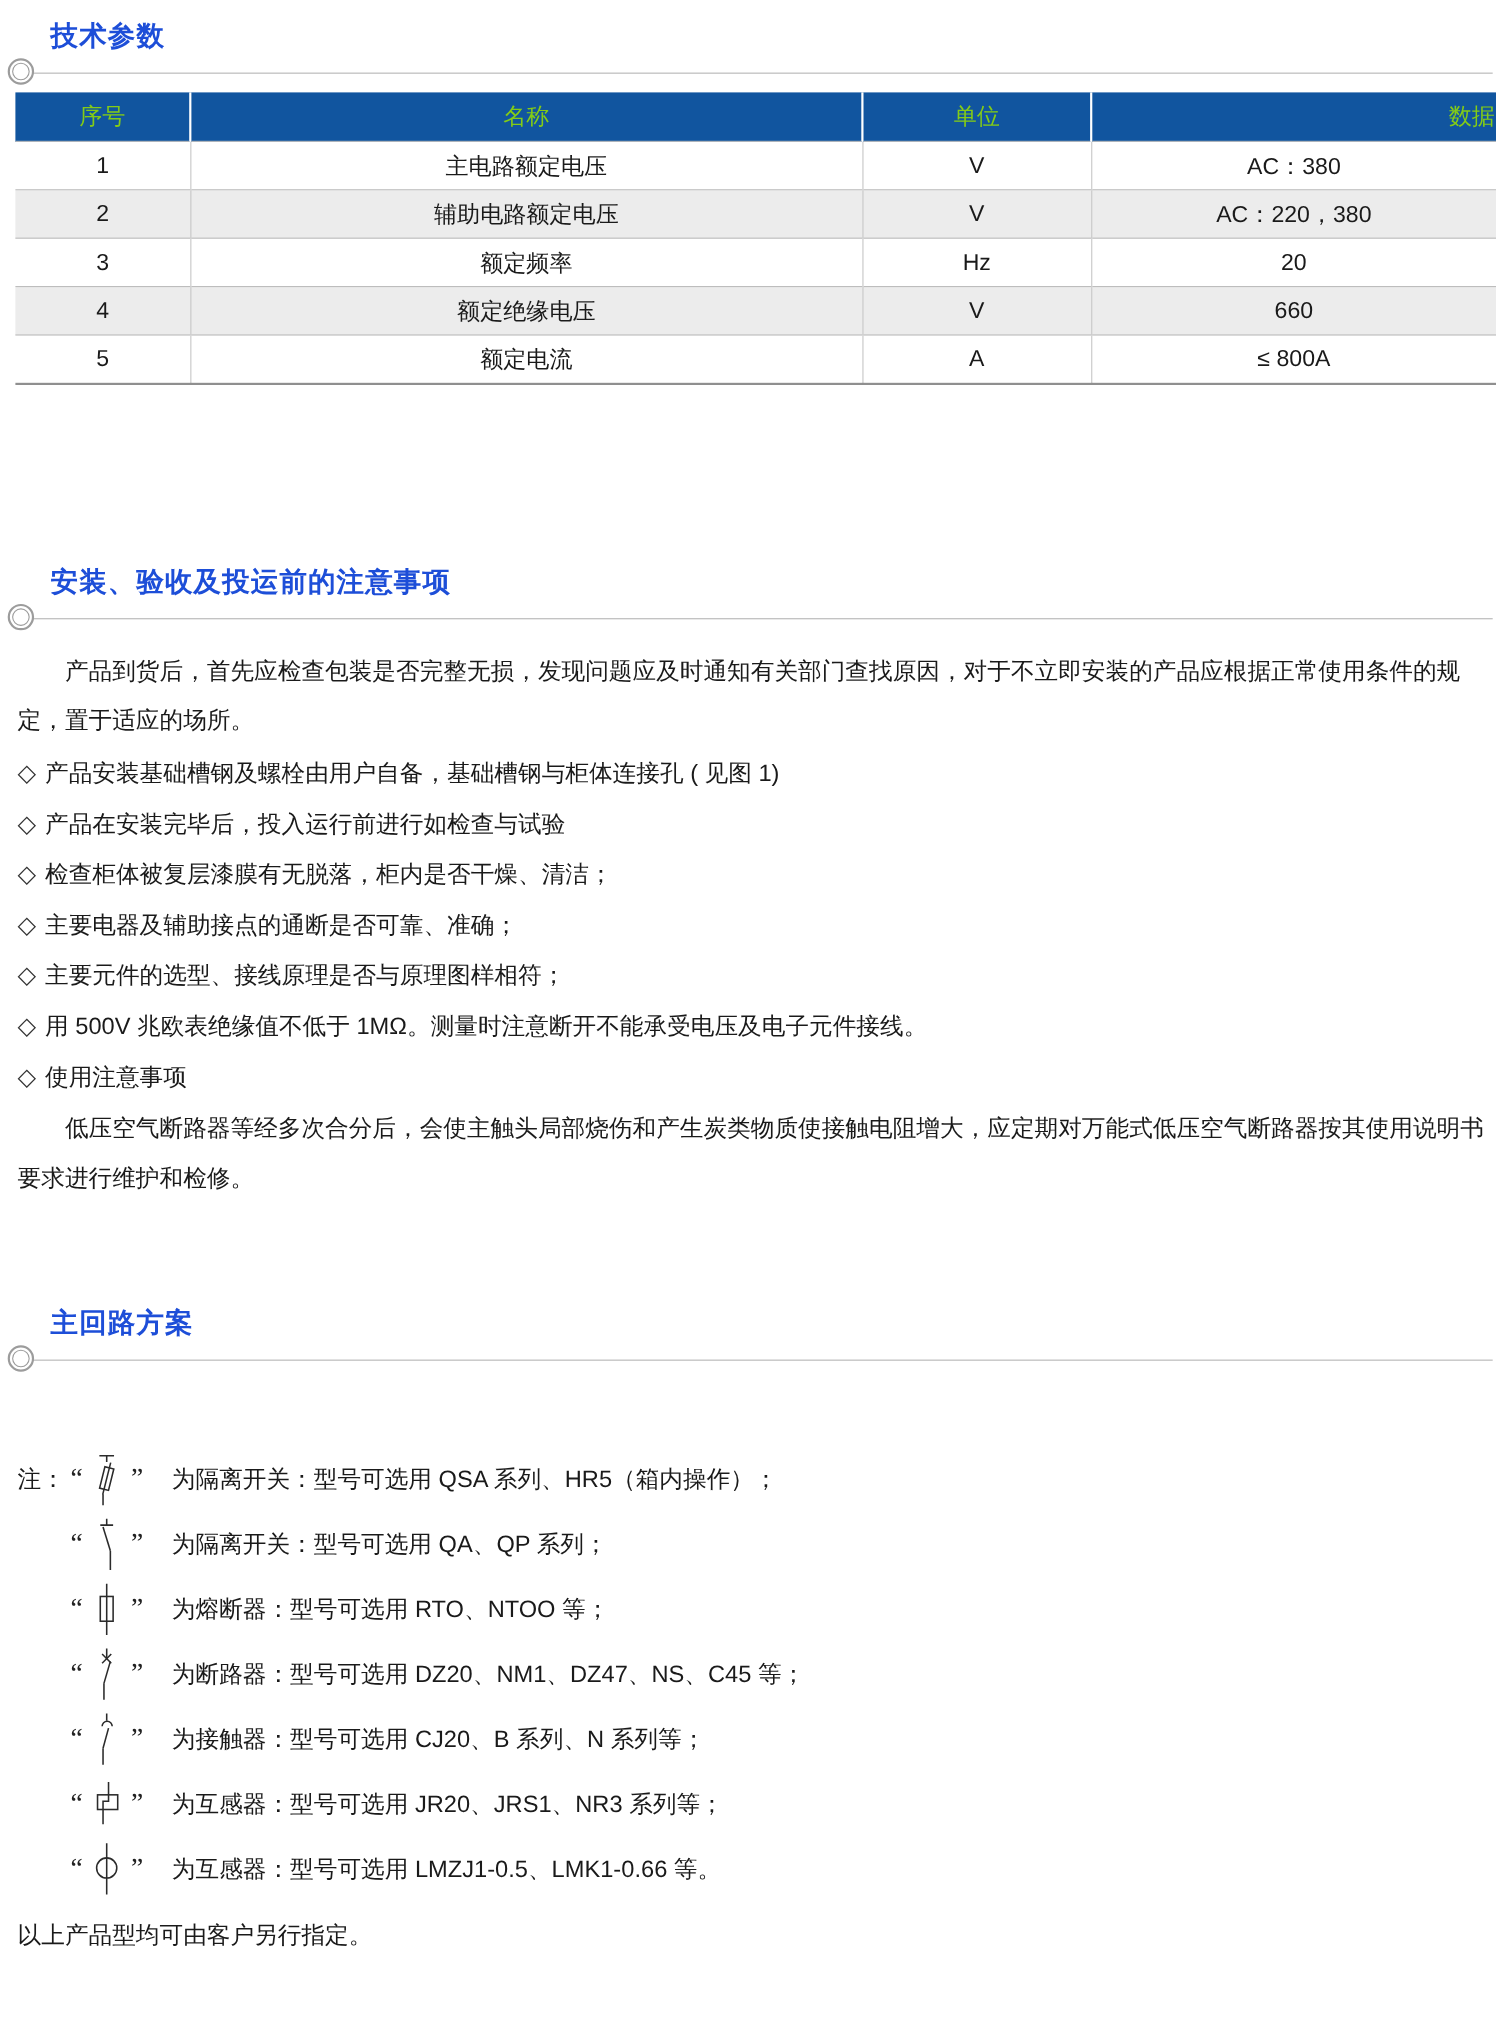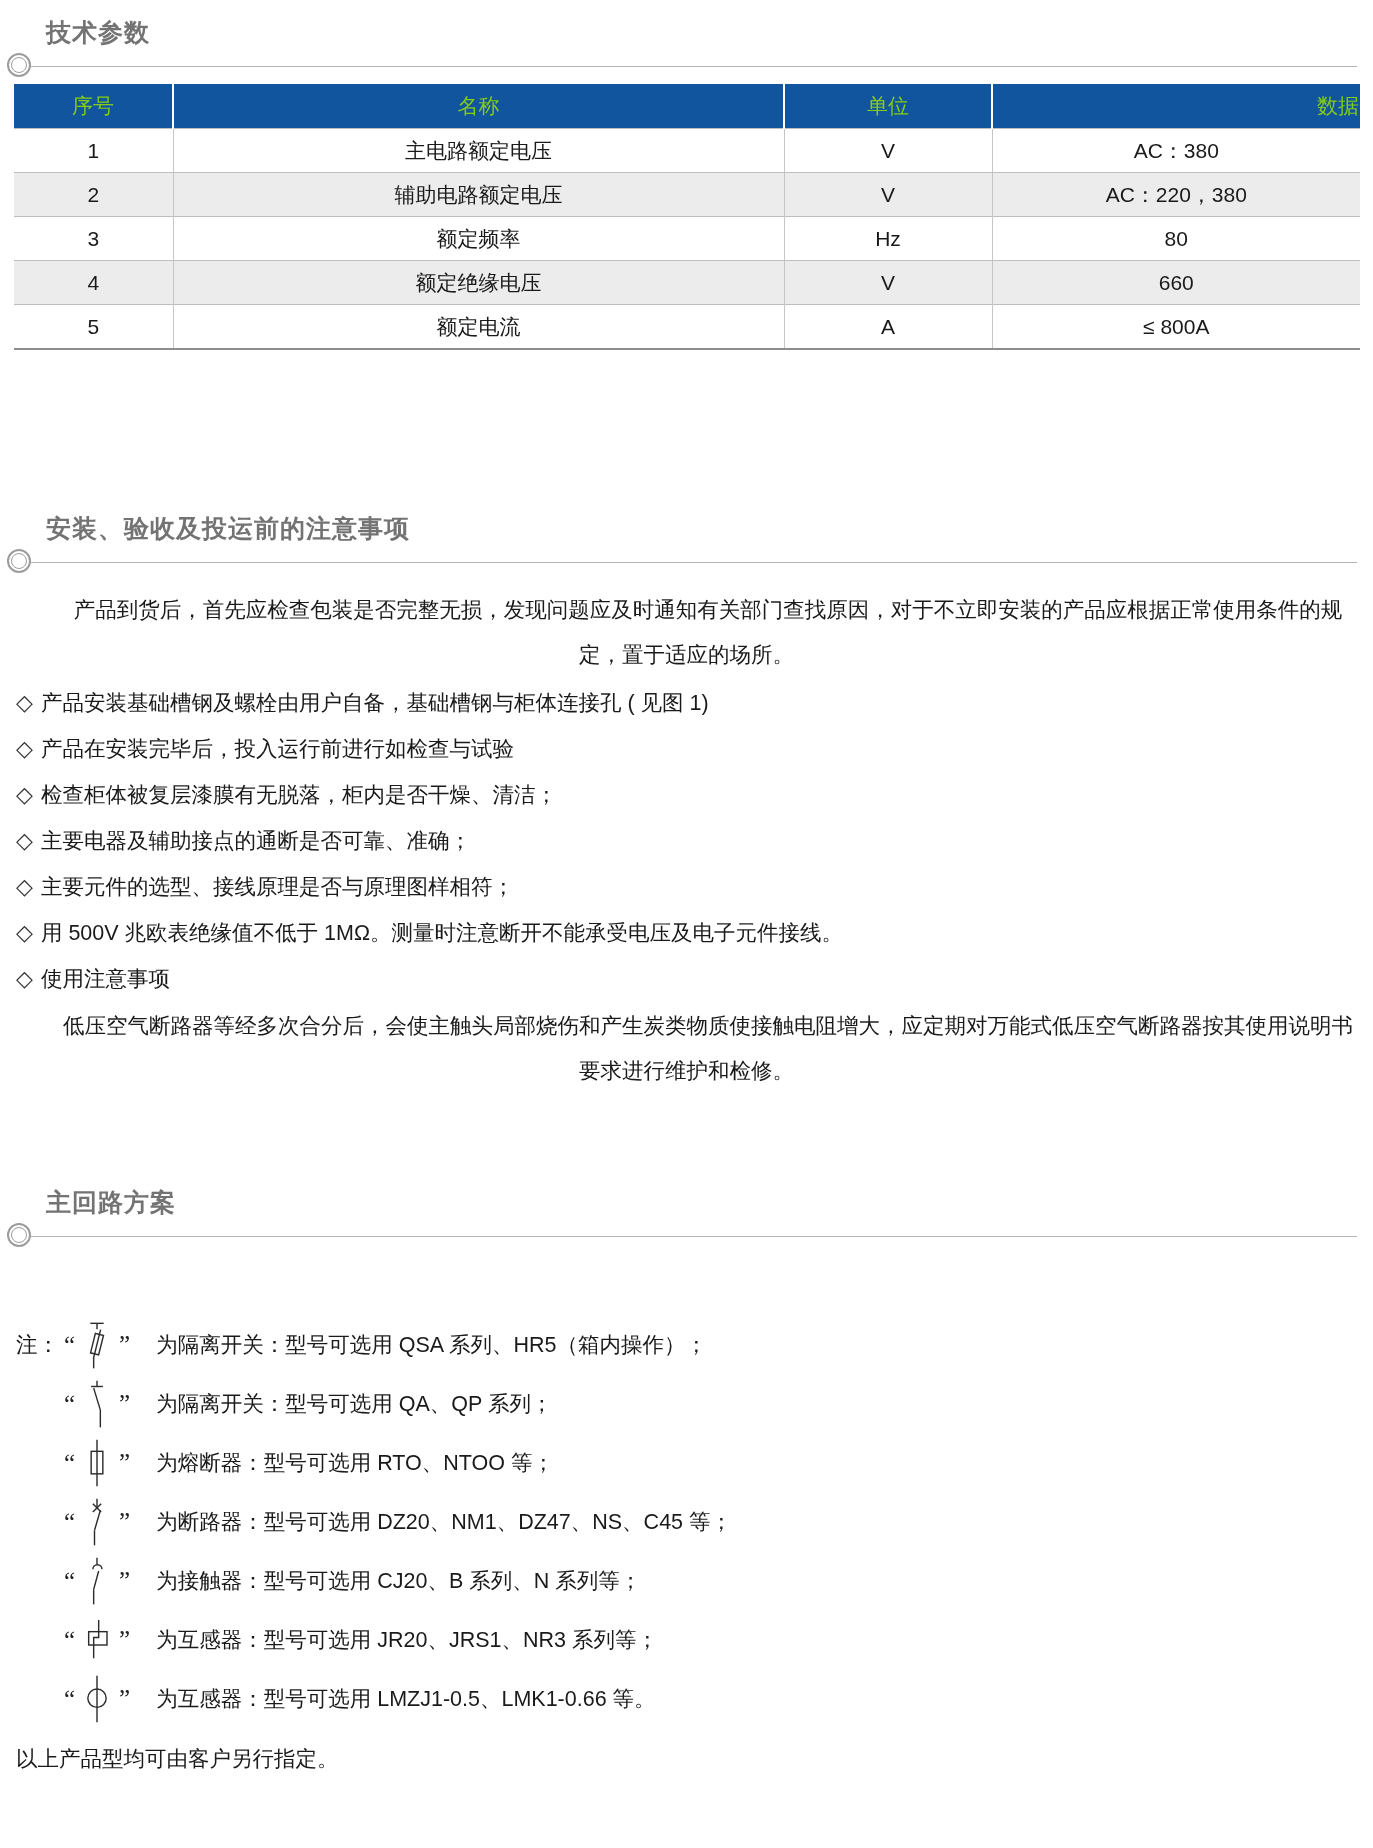--- a/index.html
+++ b/index.html
@@ -1,36 +1,36 @@
 <!DOCTYPE html>
 <html lang="zh"><head>
 <meta charset="utf-8">
 <style>
   html,body{margin:0;padding:0;}
   body{background:#ffffff;font-family:"Liberation Sans","DejaVu Sans",sans-serif;color:#1a1a1a;}
   .page{position:relative;width:1373px;height:1848px;background:#fff;overflow:hidden;}
 
   
   .sec-header{position:absolute;left:0;right:0;height:70px;}
-  .sec-title{position:absolute;left:46px;top:0;font-size:25px;font-weight:bold;color:#737373;letter-spacing:1px;}
+  .sec-title{position:absolute;left:46px;top:0;font-size:25px;font-weight:bold;color:#1d4ed8;letter-spacing:1px;}
   .sec-rule{position:absolute;left:26px;right:16px;top:50px;height:1px;background:#b5b5b5;}
   .sec-ring{position:absolute;left:7px;top:37px;width:24px;height:24px;border:2px solid #9c9c9c;border-radius:50%;background:#fff;box-sizing:border-box;}
   .sec-ring::after{content:"";position:absolute;inset:2px;border:1px solid #9c9c9c;border-radius:50%;}
 
   
   .params-table{position:absolute;left:14px;top:84px;border-collapse:collapse;table-layout:fixed;width:1346px;font-size:21px;border-bottom:2px solid #8f8f8f;}
   .params-table col.c0{width:159px}.params-table col.c1{width:611px}.params-table col.c2{width:208px}.params-table col.c3{width:368px}
   .params-table th{background:#11559f;color:#84cc16;font-weight:normal;height:42px;border-right:2px solid #fff;}
   .params-table th:last-child{border-right:none;text-align:right;}
   .params-table td{height:41px;text-align:center;border-right:1px solid #c6c6c6;border-top:1px solid #bdbdbd;}
   .params-table td:last-child{border-right:none;}
   .params-table tr.alt{background:#ececec;}
 
   
-  .sec2-body{position:absolute;left:16px;right:16px;top:588px;font-size:21.5px;text-align:center;}
+  .sec2-body{position:absolute;left:16px;right:16px;top:588px;font-size:21.5px;}
   .para{margin:0;text-indent:2em;line-height:45px;}
   .bullets{margin:2px 0 0 0;}
   .bullet{display:flex;align-items:baseline;line-height:46px;}
   .bullet .dia{font-size:22px;margin-right:8px;color:#333;}
   .closing{margin-top:2px;}
 
   
   .notes{position:absolute;left:16px;right:16px;top:1315px;font-size:21.5px;}
   .note-row{display:flex;align-items:center;height:59px;}
   .note-prefix{width:44px;flex:0 0 44px;}
@@ -76,21 +76,21 @@
       <tr class="alt">
         <td>2</td>
         <td>辅助电路额定电压</td>
         <td>V</td>
         <td>AC：220，380</td>
       </tr>
       <tr>
         <td>3</td>
         <td>额定频率</td>
         <td>Hz</td>
-        <td>80</td>
+        <td>20</td>
       </tr>
       <tr class="alt">
         <td>4</td>
         <td>额定绝缘电压</td>
         <td>V</td>
         <td>660</td>
       </tr>
       <tr>
         <td>5</td>
         <td>额定电流</td>

